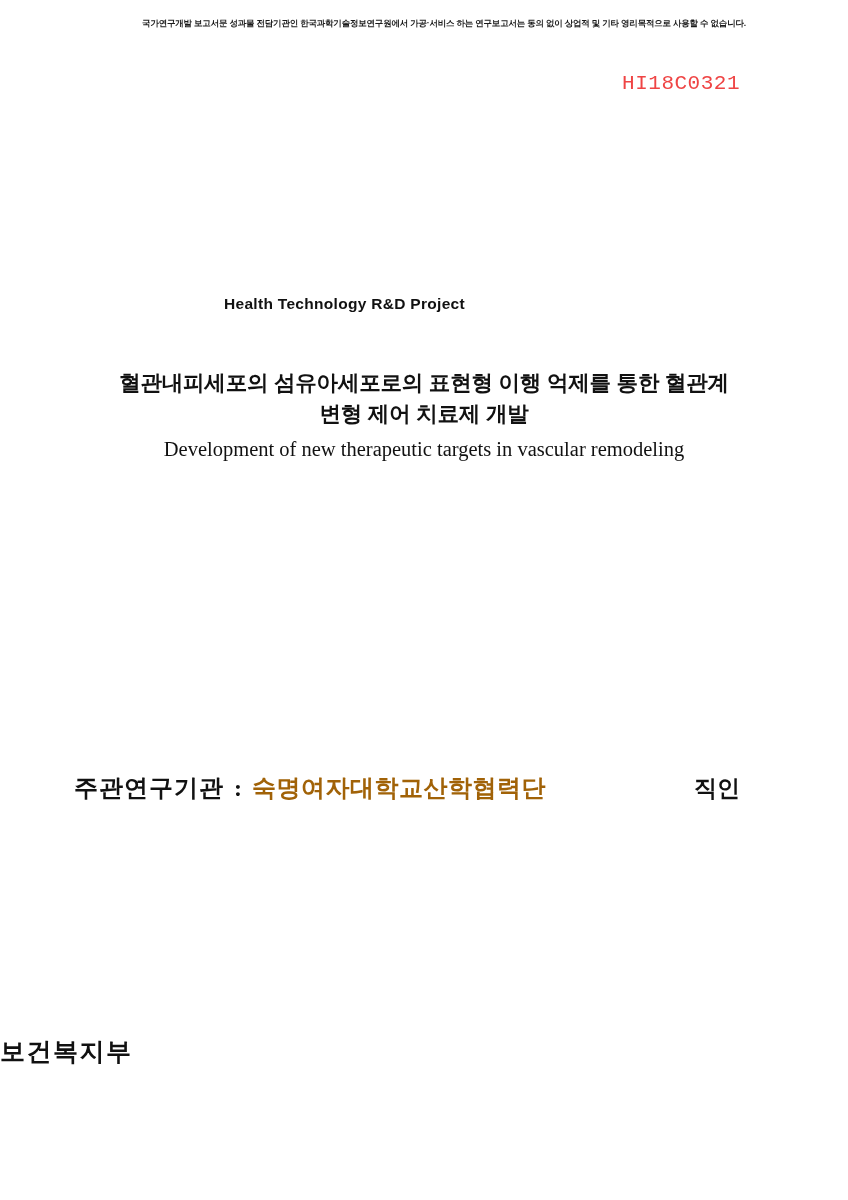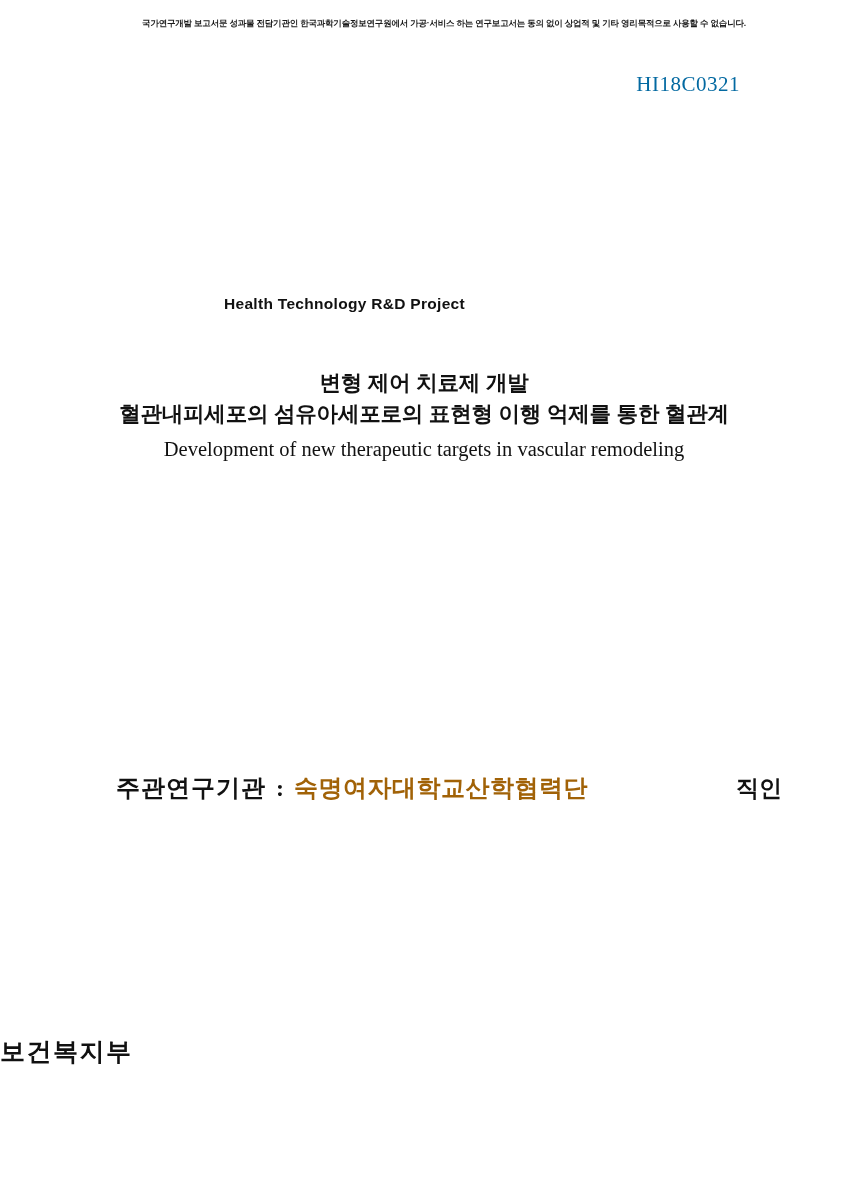--- a/index.html
+++ b/index.html
@@ -36,24 +36,24 @@
     color: #1a1a1a;
     white-space: nowrap;
     margin-left: 20px;
   }
 
   
   .project-code {
     position: absolute;
     top: 72px;
     right: 108px;
-    font-family: Liberation Serif, serif;
+    font-family: Liberation Mono, monospace;
     font-size: 21px;
     letter-spacing: 0.5px;
-    color: #0369a1;
+    color: #ef4444;
   }
 
   
   .program-ko {
     position: absolute;
     top: 212px;
     left: 0;
     width: 848px;
     text-align: center;
     font-family: "Liberation Sans", sans-serif;
@@ -98,25 +98,25 @@
     font-family: "Liberation Serif", serif;
     font-size: 20.5px;
     line-height: 1.5;
     color: #111;
   }
 
   
   .org-row {
     position: absolute;
     top: 772px;
-    left: 92px;
+    left: 74px;
     width: 690px;
     display: flex;
     align-items: baseline;
-    justify-content: flex-end;
+    justify-content: flex-start;
   }
   .org-label {
     font-family: "Liberation Serif", serif;
     font-size: 24px;
     font-weight: 700;
     letter-spacing: 1px;
     color: #111;
     white-space: nowrap;
   }
   .org-sep {
@@ -163,22 +163,22 @@
 <div class="page">
 
   <div class="disclaimer">국가연구개발 보고서문 성과물 전담기관인 한국과학기술정보연구원에서 가공·서비스 하는 연구보고서는 동의 없이 상업적 및 기타 영리목적으로 사용할 수 없습니다.</div>
 
   <div class="project-code">HI18C0321</div>
 
 
   <div class="program-en">Health Technology R&amp;D Project</div>
 
   <div class="title-ko">
+    <div>혈관내피세포의 섬유아세포로의 표현형 이행 억제를 통한 혈관계</div>
     <div>변형 제어 치료제 개발</div>
-    <div>혈관내피세포의 섬유아세포로의 표현형 이행 억제를 통한 혈관계</div>
   </div>
 
   <div class="title-en">
     <div>Development of new therapeutic targets in vascular remodeling</div>
   </div>
 
   <div class="org-row">
     <span class="org-label">주관연구기관</span>
     <span class="org-sep">:</span>
     <span class="org-value">숙명여자대학교산학협력단</span>

